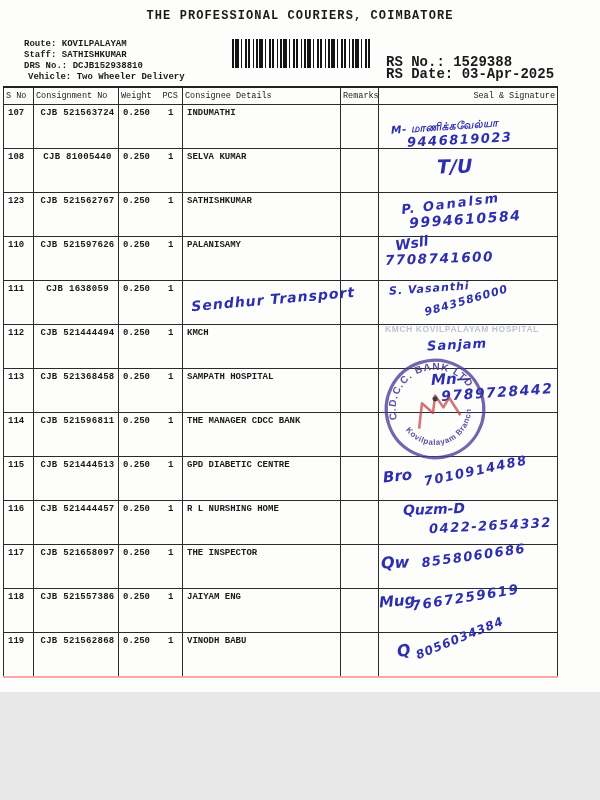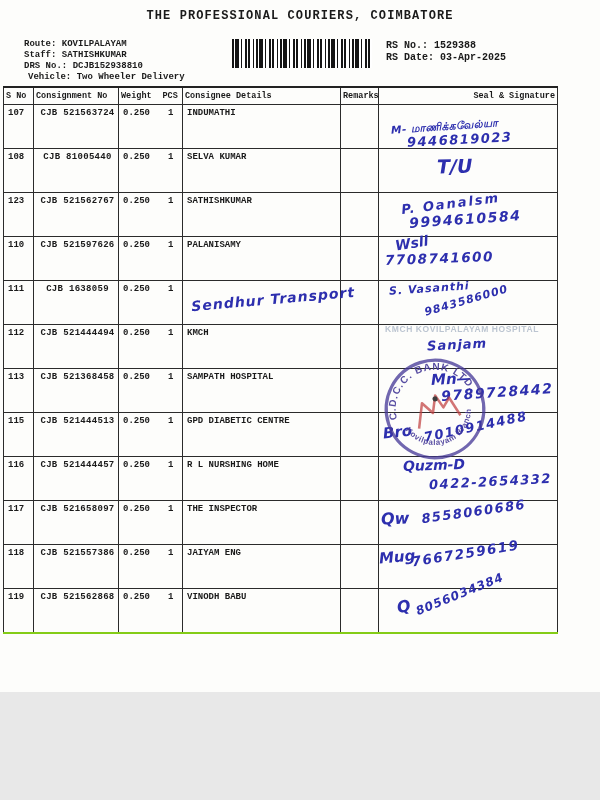--- a/index.html
+++ b/index.html
@@ -14,51 +14,51 @@
     position:absolute;top:9px;left:0;width:100%;text-align:center;
     font-size:12px;font-weight:bold;letter-spacing:1.1px;
   }
   .doc-subtitle{
     position:absolute;top:25px;left:0;width:100%;text-align:center;
     font-size:10.5px;font-weight:bold;letter-spacing:.5px;
   }
   .info-left{position:absolute;left:24px;top:39px;font-size:9px;font-weight:bold;line-height:11px;}
   .info-left .line{white-space:pre;}
   .info-left .line.vehicle{padding-left:4px;}
-  .info-right{position:absolute;left:386px;top:40px;font-size:10px;font-weight:bold;line-height:12px;}
+  .info-right{position:absolute;left:386px;top:56px;font-size:14px;font-weight:bold;line-height:12px;}
   .barcode{
     position:absolute;left:232px;top:39px;width:140px;height:29px;
     background:repeating-linear-gradient(90deg,
       #141414 0 2px,#fff 2px 3px,#141414 3px 7px,#fff 7px 9px,
       #141414 9px 10px,#fff 10px 13px,#141414 13px 15px,#fff 15px 16px,
       #141414 16px 18px,#fff 18px 21px,#141414 21px 22px,#fff 22px 24px);
   }
   
   table.runsheet{
     position:absolute;left:3px;top:86px;width:554px;
     border-collapse:collapse;table-layout:fixed;
   }
   .runsheet th{
     border:1px solid #2b2b2b;border-top:2px solid #222;
-    font-size:8.5px;font-weight:bold;height:14px;padding:1px 2px;
+    font-size:8.5px;font-weight:normal;height:14px;padding:1px 2px;
     text-align:left;white-space:nowrap;overflow:hidden;
   }
   .runsheet th.c-remarks,.runsheet th.c-sig{text-align:right;}
   .runsheet td{
     border:1px solid #2b2b2b;height:40px;vertical-align:top;
     font-size:9px;font-weight:bold;padding:3px 1px 0 4px;
     white-space:nowrap;overflow:visible;
   }
   .runsheet th.c-pcs,.runsheet td.c-pcs{border-left:none;}
   .runsheet th.c-weight,.runsheet td.c-weight{border-right:none;}
   .runsheet td.c-pcs{text-align:center;padding-left:0;}
   .runsheet td.c-consignee{position:relative;}
   .runsheet td.c-consignment{letter-spacing:.3px;text-align:center;}
   .runsheet td.c-sig{position:relative;padding:0;}
-  .runsheet tr:last-child td{border-bottom:2px solid #84cc16;}
+  .runsheet tr:last-child td{border-bottom:2px solid #fca5a5;}
   
   .hand{font-family:"DejaVu Sans",sans-serif;font-style:italic;color:#2d2fae;}
   .sig-script{position:absolute;white-space:nowrap;font-family:"DejaVu Sans",sans-serif;
     font-style:italic;color:#2d2fae;z-index:5;}
   .sig-phone{position:absolute;white-space:nowrap;font-family:"DejaVu Sans",sans-serif;
     font-style:italic;font-weight:bold;color:#2d2fae;letter-spacing:1.5px;z-index:5;}
   .sig-note{position:absolute;white-space:nowrap;font-family:"Liberation Sans",sans-serif;
     color:#bcc5d1;font-size:8.5px;font-weight:bold;letter-spacing:.6px;z-index:1;}
   .hand-consignee{position:absolute;left:8px;top:10px;font-size:14px;letter-spacing:1px;
     transform:rotate(-5deg);white-space:nowrap;z-index:5;}
@@ -239,20 +239,36 @@
         <span>SAMPATH HOSPITAL</span>
         <span class="hand hand-consignee"></span>
       </td>
       <td class="c-remarks"></td>
       <td class="c-sig">
         <span class="sig-note"></span>
         <span class="sig-script">Mn—</span>
         <span class="sig-phone">9789728442</span>
       </td>
     </tr>
+        <tr class="r114">
+      <td class="c-sno">114</td>
+      <td class="c-consignment">CJB 521596811</td>
+      <td class="c-weight">0.250</td>
+      <td class="c-pcs">1</td>
+      <td class="c-consignee">
+        <span>THE MANAGER CDCC BANK</span>
+        <span class="hand hand-consignee"></span>
+      </td>
+      <td class="c-remarks"></td>
+      <td class="c-sig">
+        <span class="sig-note"></span>
+        <span class="sig-script"></span>
+        <span class="sig-phone"></span>
+      </td>
+    </tr>
         <tr class="r115">
       <td class="c-sno">115</td>
       <td class="c-consignment">CJB 521444513</td>
       <td class="c-weight">0.250</td>
       <td class="c-pcs">1</td>
       <td class="c-consignee">
         <span>GPD DIABETIC CENTRE</span>
         <span class="hand hand-consignee"></span>
       </td>
       <td class="c-remarks"></td>

